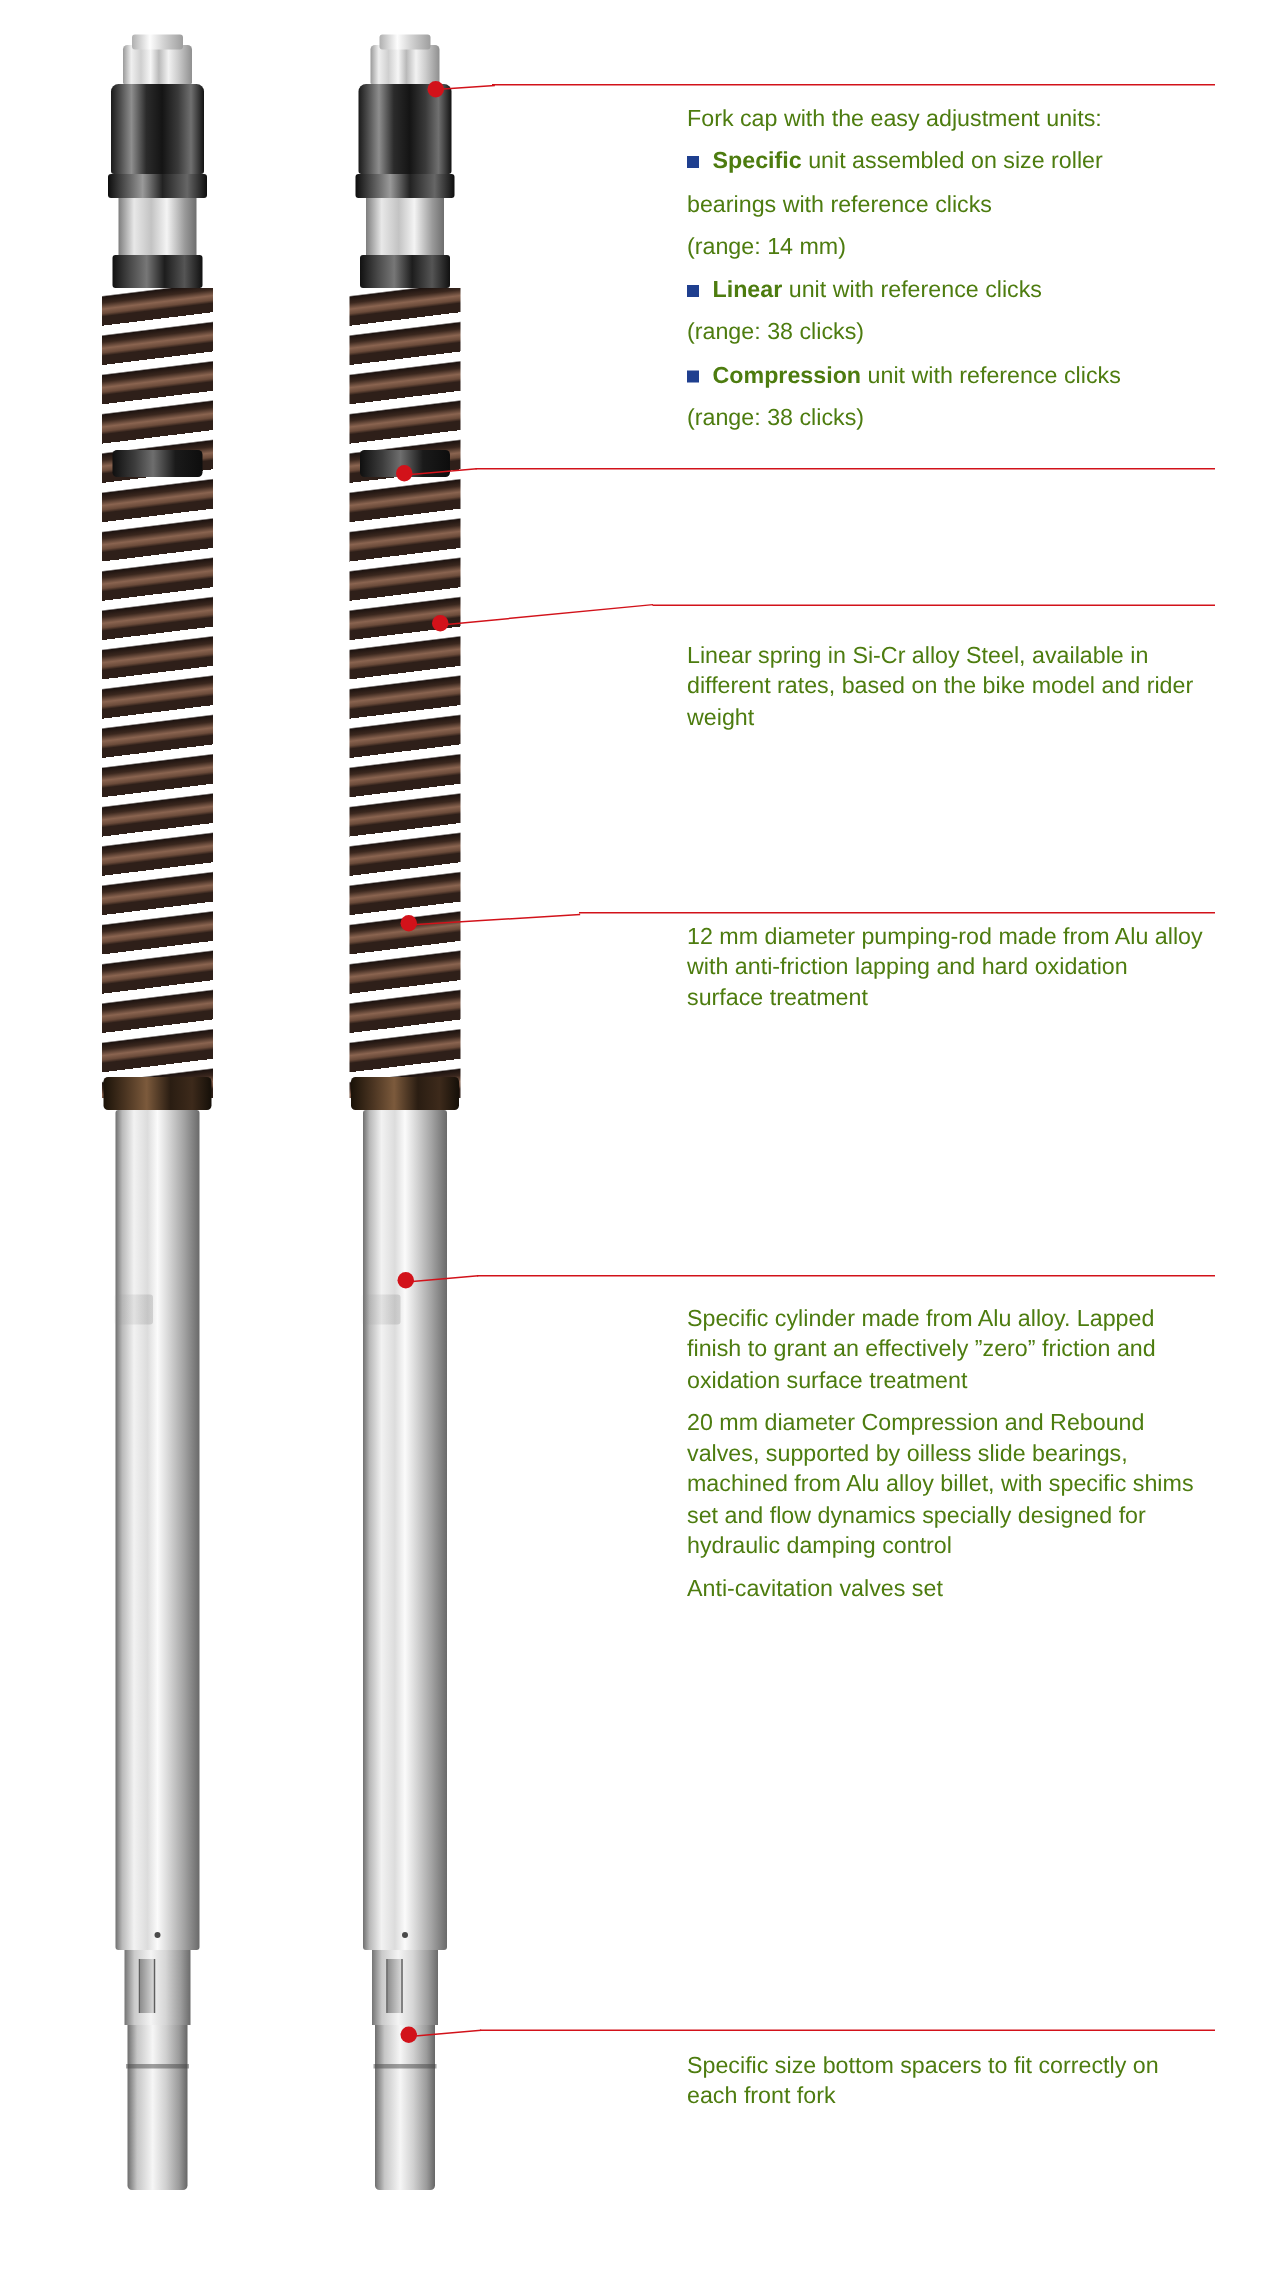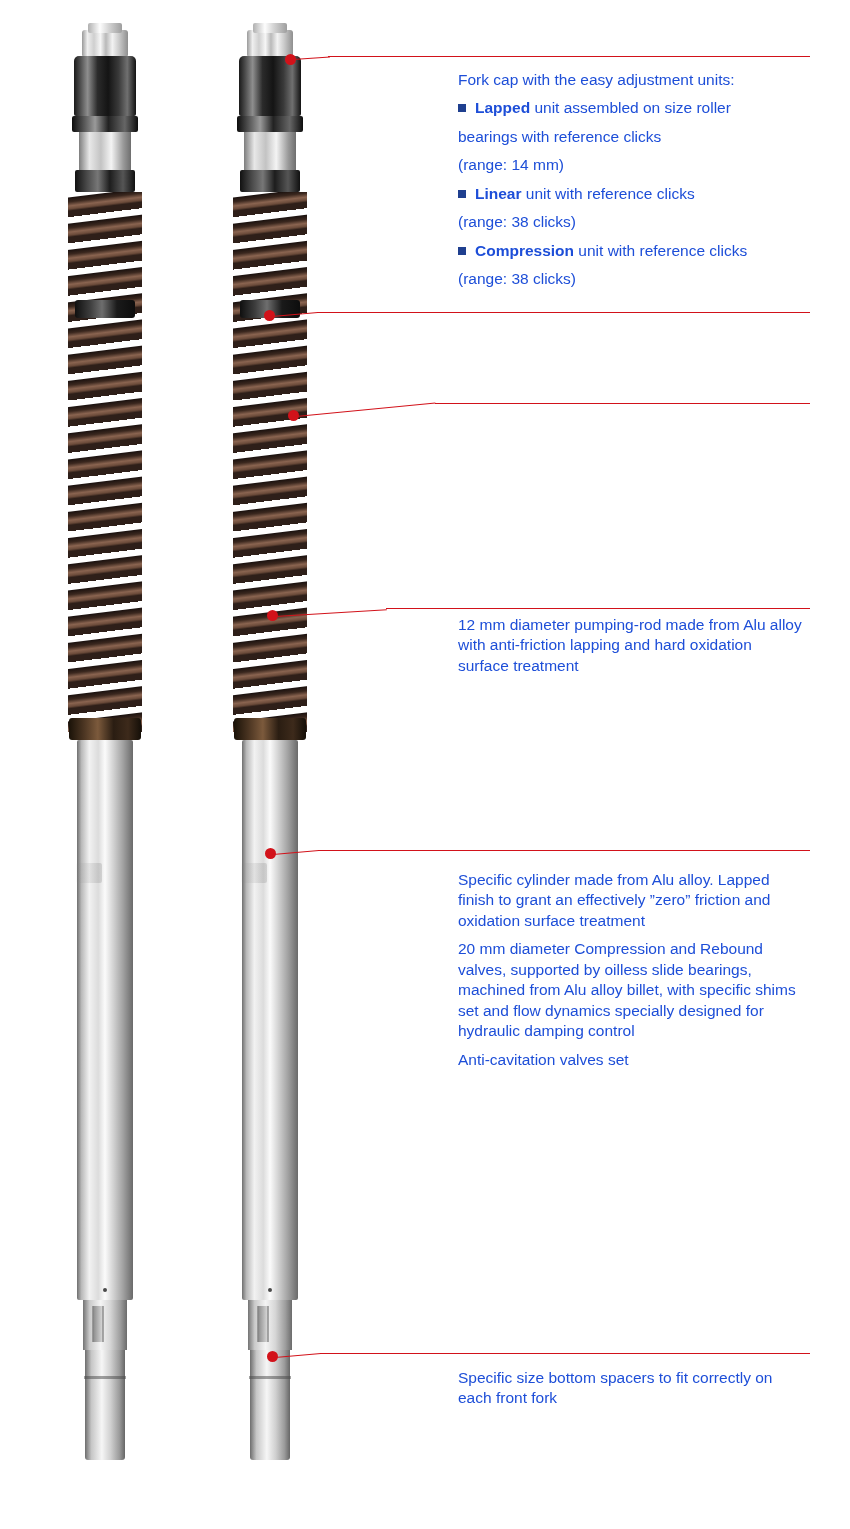--- a/index.html
+++ b/index.html
@@ -205,21 +205,21 @@
     transform-origin: left center;
   }
 
   
   .callout {
     position: absolute;
     left: 458px;
     width: 346px;
     font-size: 15.5px;
     line-height: 1.32;
-    color: #1d4ed8;
+    color: #4d7c0f;
   }
   .callout p { margin: 0 0 8px 0; }
   .callout p:last-child { margin-bottom: 0; }
   .bullet-line {
     position: relative;
     padding-left: 17px;
     margin: 0 0 2px 0;
   }
   .bullet-line::before {
     content: "";
@@ -297,36 +297,37 @@
   <div class="diag" style="left:273px; top:854px; width:46px; transform: rotate(-5deg);"></div>
   <div class="leader" style="left:318px; top:850px; width:492px;"></div>
 
   <div class="dot" style="left:267px; top:1351px;"></div>
   <div class="diag" style="left:275px; top:1357px; width:46px; transform: rotate(-5deg);"></div>
   <div class="leader" style="left:320px; top:1353px; width:490px;"></div>
 
   <div class="callout" style="top:70px;">
     <p class="tight">Fork cap with the easy adjustment units:</p>
     <p class="bullet-line">
-      <b>Lapped</b><span> unit assembled on size roller</span>
+      <b>Specific</b><span> unit assembled on size roller</span>
     </p>
     <p class="tight">bearings with reference clicks</p>
     <p class="sub">(range: 14 mm)</p>
     <p class="bullet-line">
       <b>Linear</b><span> unit with reference clicks</span>
     </p>
     <p class="sub">(range: 38 clicks)</p>
     <p class="bullet-line">
       <b>Compression</b><span> unit with reference clicks</span>
     </p>
     <p class="sub">(range: 38 clicks)</p>
   </div>
 
 
   <div class="callout" style="top:428px;">
+    <p>Linear spring in Si-Cr alloy Steel, available in different rates, based on the bike model and rider weight</p>
   </div>
 
   <div class="callout" style="top:615px;">
     <p>12 mm diameter pumping-rod made from Alu alloy with anti-friction lapping and hard oxidation surface treatment</p>
   </div>
 
   <div class="callout" style="top:870px;">
     <p>Specific cylinder made from Alu alloy. Lapped finish to grant an effectively ”zero” friction and oxidation surface treatment</p>
     <p>20 mm diameter Compression and Rebound valves, supported by oilless slide bearings, machined from Alu alloy billet, with specific shims set and flow dynamics specially designed for  hydraulic damping control</p>
     <p>Anti-cavitation valves set</p>

